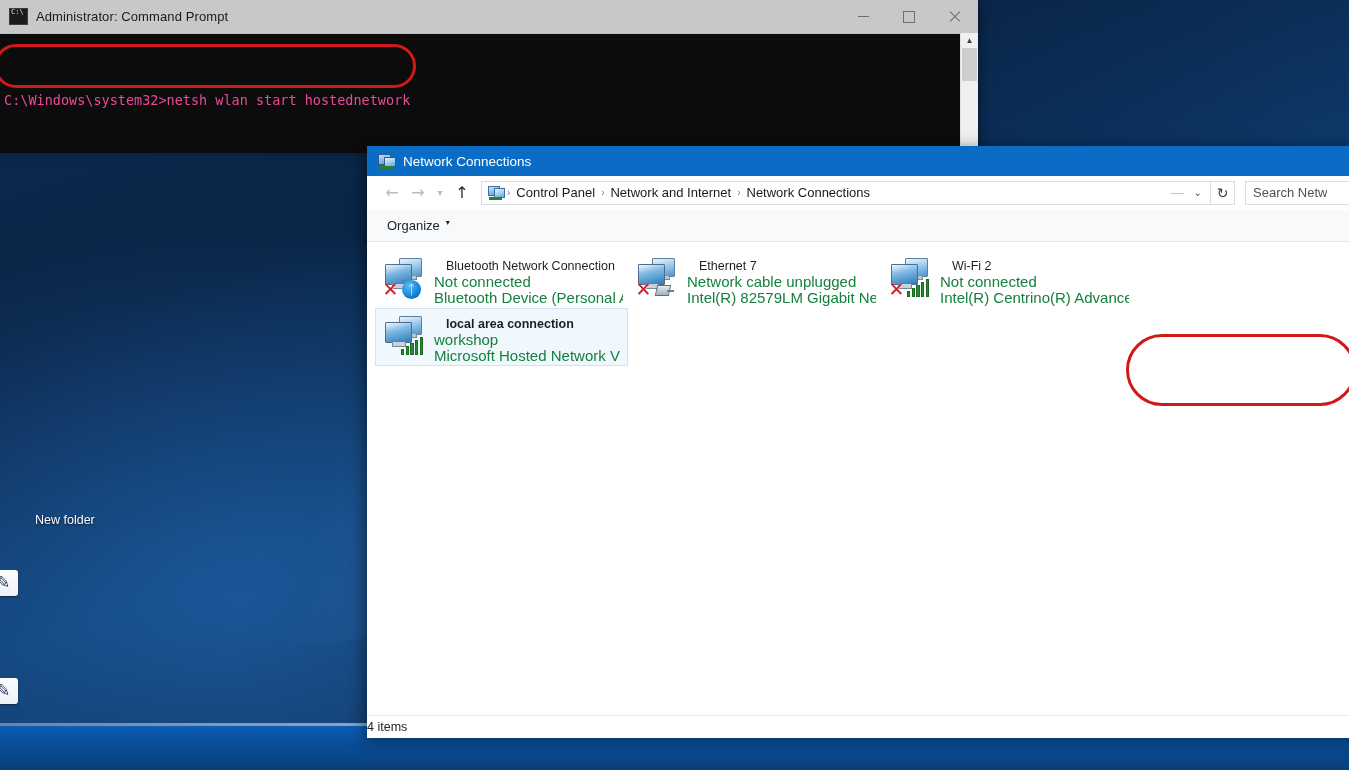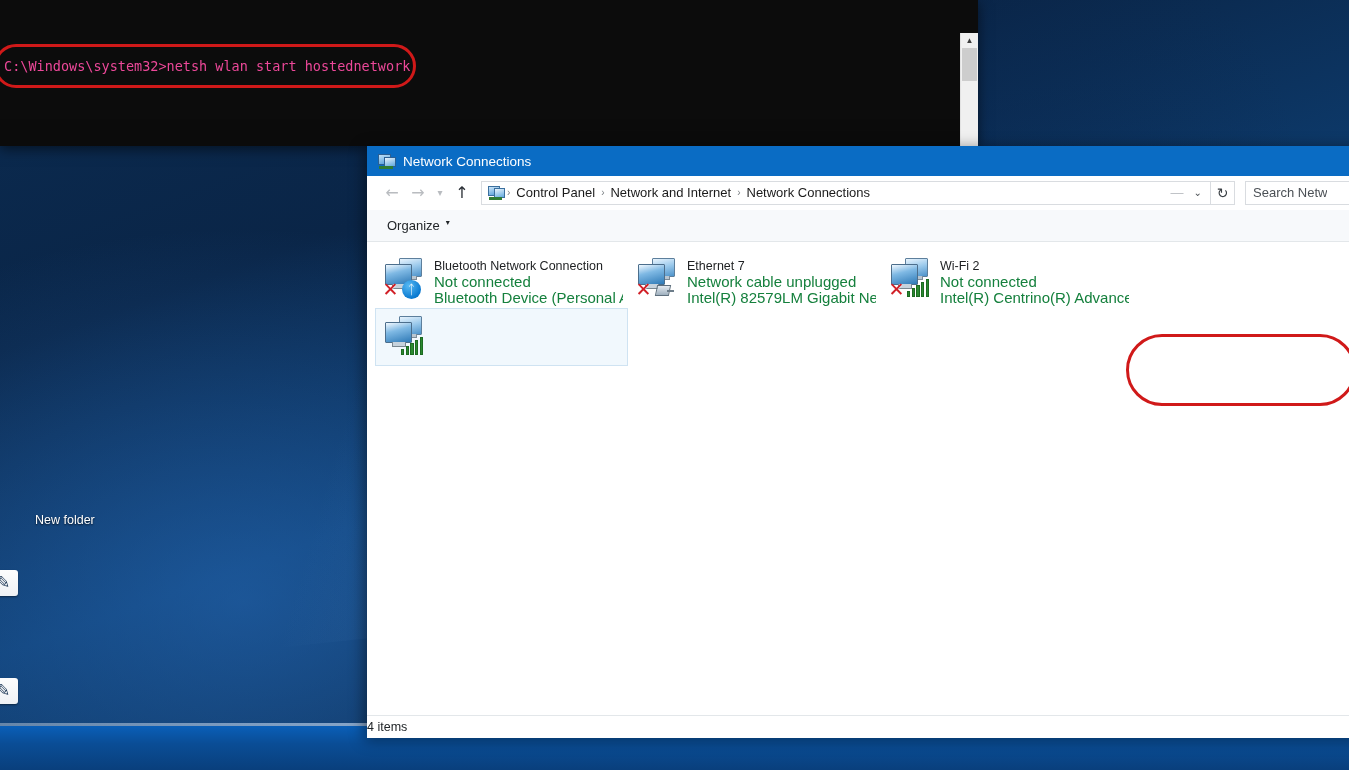--- a/index.html
+++ b/index.html
@@ -380,20 +380,21 @@
   .badge-bars i:nth-child(5) { height: 16px; }
 
   .adapter .text-wrap {
     min-width: 0; flex: 1 1 auto;
     padding-top: 3px;
   }
   .adapter .a-name {
     font-size: 12.5px; color: #1d1f21;
     white-space: nowrap; overflow: hidden; text-overflow: ellipsis;
     line-height: 16px;
+    margin-left: 12px;
   }
   .adapter.selected .a-name { font-weight: bold; }
   .adapter .a-status,
   .adapter .a-device {
     font-size: 15px; color: #15803d;
     white-space: nowrap; overflow: hidden;
     line-height: 16px;
   }
 
   #item-annotation {
@@ -436,20 +437,35 @@
   <div class="desk-icon" style="left:-8px; top:570px;">
     <span class="glyph">✎</span>
   </div>
   <div class="desk-icon" style="left:-8px; top:678px;">
     <span class="glyph">✎</span>
   </div>
 
   <div class="desk-label" style="left:35px; top:513px;">New folder</div>
 
   <div id="cmd-window">
+    <div id="cmd-titlebar">
+      <div class="appicon"></div>
+      <div id="cmd-title-text">Administrator: Command Prompt</div>
+      <div id="cmd-winbuttons">
+        <div class="wbtn">
+            <span class="mglyph"></span>
+          </div>
+        <div class="wbtn">
+            <span class="sqglyph"></span>
+          </div>
+        <div class="wbtn">
+            <span class="xglyph"></span>
+          </div>
+      </div>
+    </div>
 
     <div id="cmd-console">
       <div class="cline">C:\Windows\system32&gt;netsh wlan start hostednetwork</div>
       
       
       
     </div>
 
     <div id="cmd-scrollbar">
       <div class="sb-arrow">▲</div>
@@ -566,20 +582,25 @@
             <span class="mon-back"></span>
               <span class="mon-front"></span>
             <span class="badge-bars">
               <i></i>
                 <i></i>
                 <i></i>
                 <i></i>
                 <i></i>
             </span>
           </div>
+          <div class="text-wrap">
+            <div class="a-name">local area connection</div>
+            <div class="a-status">workshop</div>
+            <div class="a-device">Microsoft Hosted Network V</div>
+          </div>
         </div>
 
       </div>
 
       <div id="item-annotation"></div>
     </div>
 
     <div id="exp-statusbar">
       <span class="stext">4 items</span>
     </div>

